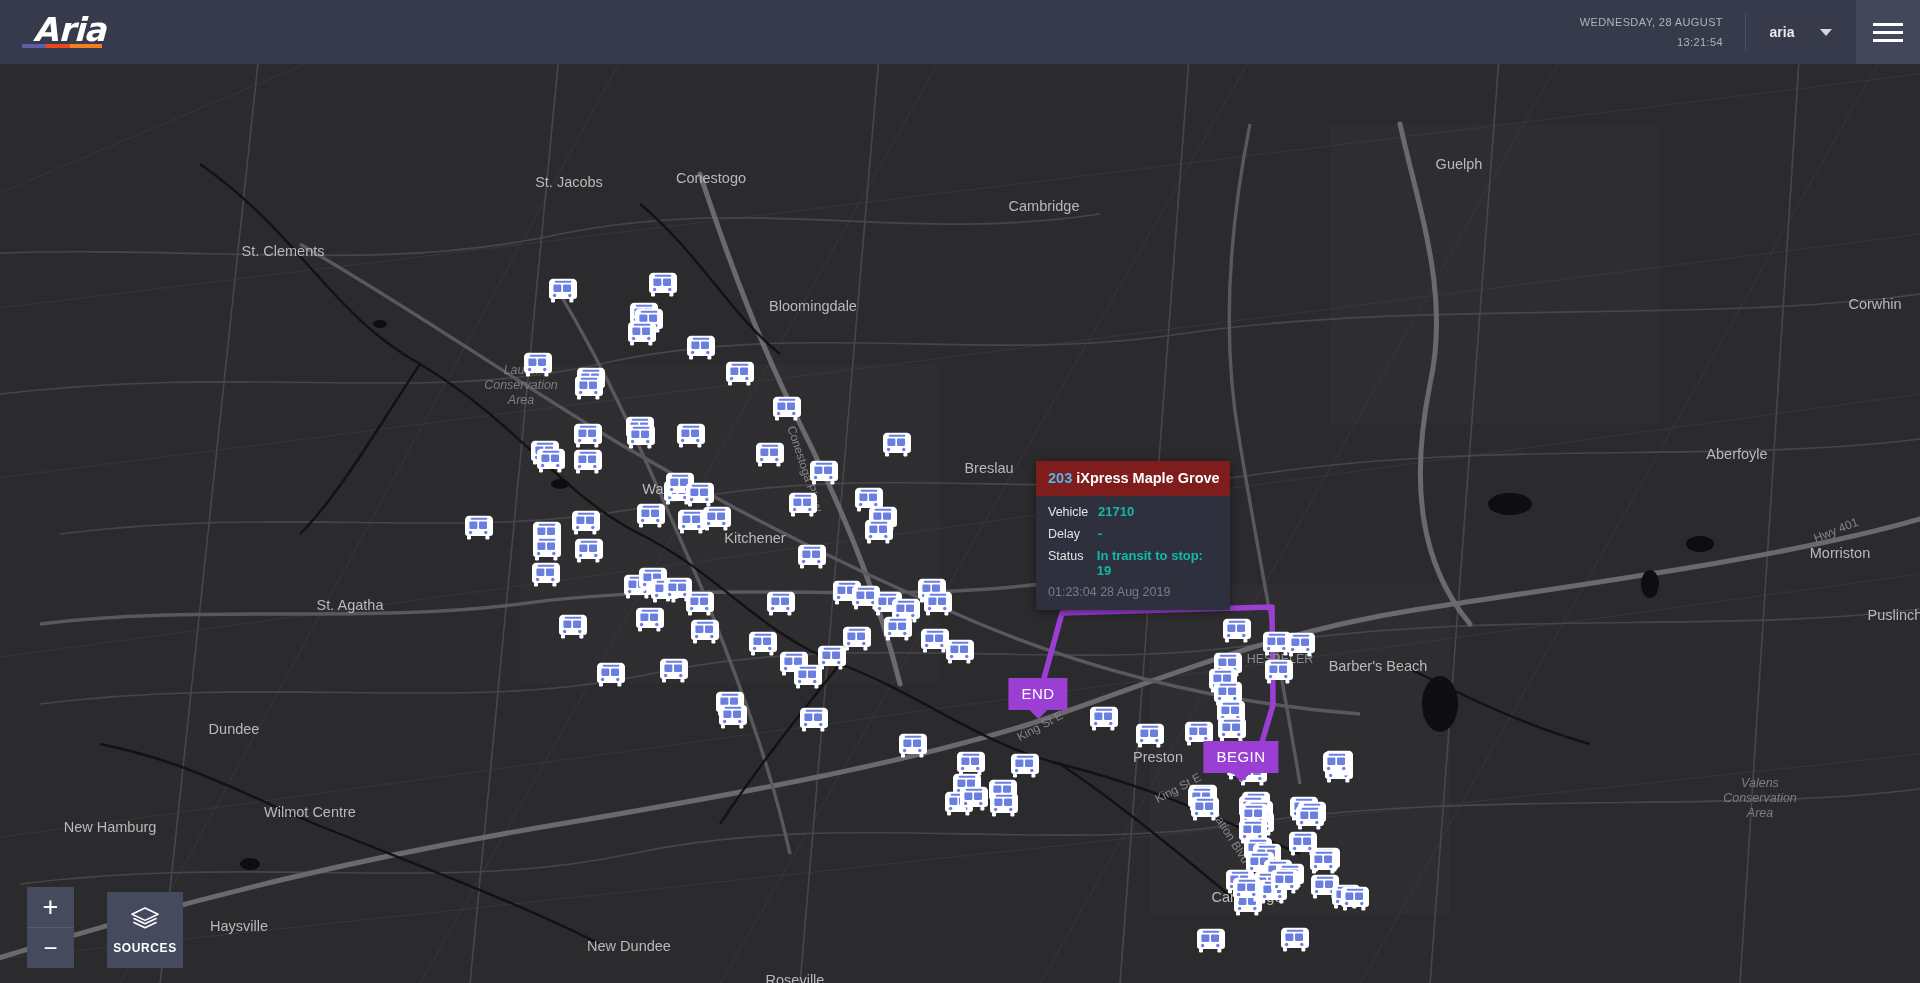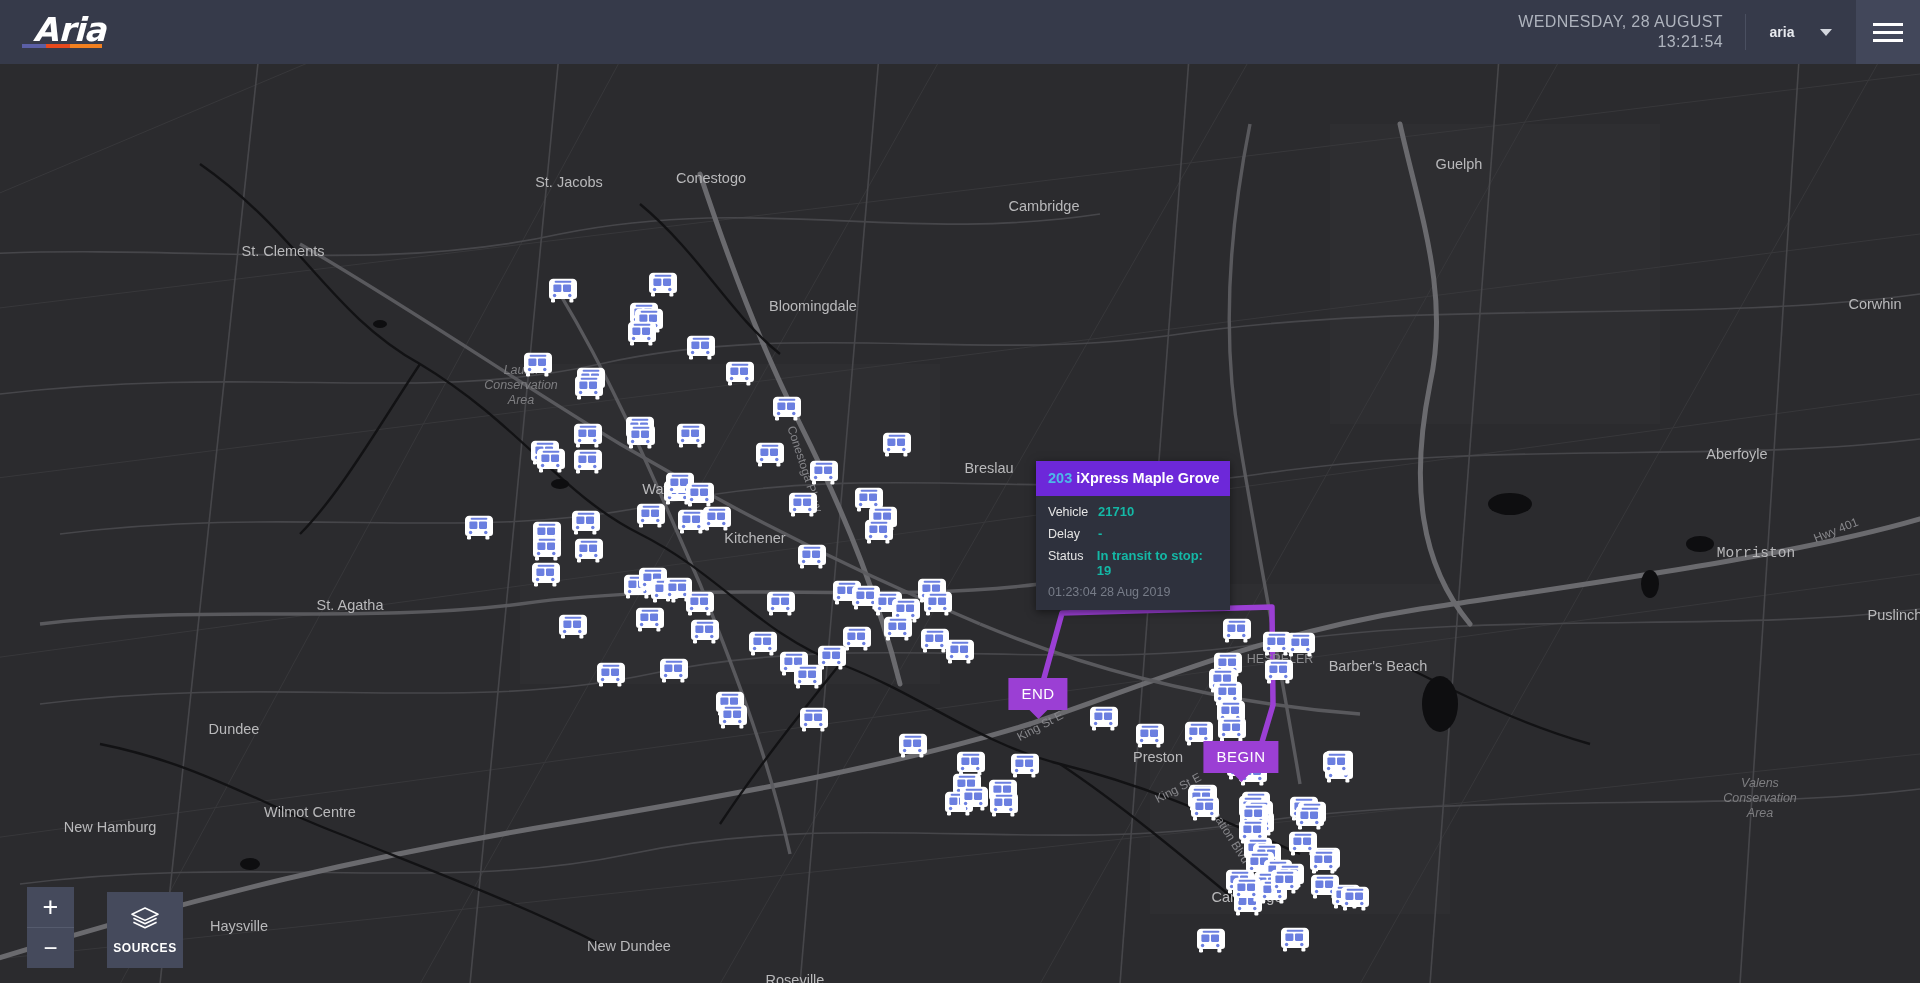--- a/index.html
+++ b/index.html
@@ -93,21 +93,21 @@
     background: #5272e8;
   }
 
   .header-spacer { flex: 1; }
 
   .datetime {
     display: flex; flex-direction: column;
     justify-content: center; align-items: flex-end;
     padding-right: 22px;
     color: #aeb3bd;
-    font-size: 16px;
+    font-size: 11px;
     letter-spacing: 0.4px;
     line-height: 20px;
   }
   .header-div {
     width: 1px; background: #4a4f60;
     margin: 14px 0;
   }
   .user-block {
     width: 110px;
     display: flex; align-items: center; justify-content: center;
@@ -195,21 +195,21 @@
   
   #tooltip {
     position: absolute;
     left: 1036px; top: 397px;
     width: 194px;
     background: #2e313d;
     z-index: 30;
     box-shadow: 0 2px 8px rgba(0,0,0,0.5);
   }
   .tt-head {
-    background: #6d28d9;
+    background: #7f1d1d;
     padding: 9px 12px 10px 12px;
     font-size: 14.5px;
     color: #ffffff;
     font-weight: bold;
     white-space: nowrap;
   }
   .tt-route { color: #4db8e8; font-weight: bold; margin-right: 4px; }
   .tt-body { padding: 8px 12px 11px 12px; }
   .tt-row { display: flex; align-items: baseline; margin-bottom: 7px; }
   .tt-label {
@@ -390,21 +390,21 @@
         <div class="place" style="left: 1875px; top: 240px;">Corwhin</div>
         <div class="place park" style="left: 521px; top: 306px;">Laurel</div>
         <div class="place park" style="left: 521px; top: 321px;">Conservation</div>
         <div class="place park" style="left: 521px; top: 336px;">Area</div>
         <div class="place" style="left: 989px; top: 404px;">Breslau</div>
         <div class="place" style="left: 1737px; top: 390px;">Aberfoyle</div>
         <div class="place" style="left: 671px; top: 425px;">Waterloo</div>
         <div class="place" style="left: 755px; top: 474px;">Kitchener</div>
         <div class="place road" style="left: 805px; top: 405px; transform: translate(-50%, -50%) rotate(72deg);">Conestoga Pkwy</div>
         <div class="place road" style="left: 1836px; top: 466px; transform: translate(-50%, -50%) rotate(-22deg);">Hwy 401</div>
-        <div class="place" style="left: 1756px; top: 489px; font-family: Liberation Mono, monospace;">Morriston</div>
+        <div class="place" style="left: 1840px; top: 489px;">Morriston</div>
         <div class="place" style="left: 350px; top: 541px;">St. Agatha</div>
         <div class="place" style="left: 1895px; top: 551px;">Puslinch</div>
         <div class="place small" style="left: 1280px; top: 595px;">HESPELER</div>
         <div class="place" style="left: 1378px; top: 602px;">Barber's Beach</div>
         <div class="place road" style="left: 1040px; top: 662px; transform: translate(-50%, -50%) rotate(-28deg);">King St E</div>
         <div class="place" style="left: 234px; top: 665px;">Dundee</div>
         <div class="place" style="left: 1158px; top: 693px;">Preston</div>
         <div class="place road" style="left: 1178px; top: 724px; transform: translate(-50%, -50%) rotate(-28deg);">King St E</div>
         <div class="place" style="left: 310px; top: 748px;">Wilmot Centre</div>
         <div class="place" style="left: 110px; top: 763px;">New Hamburg</div>

